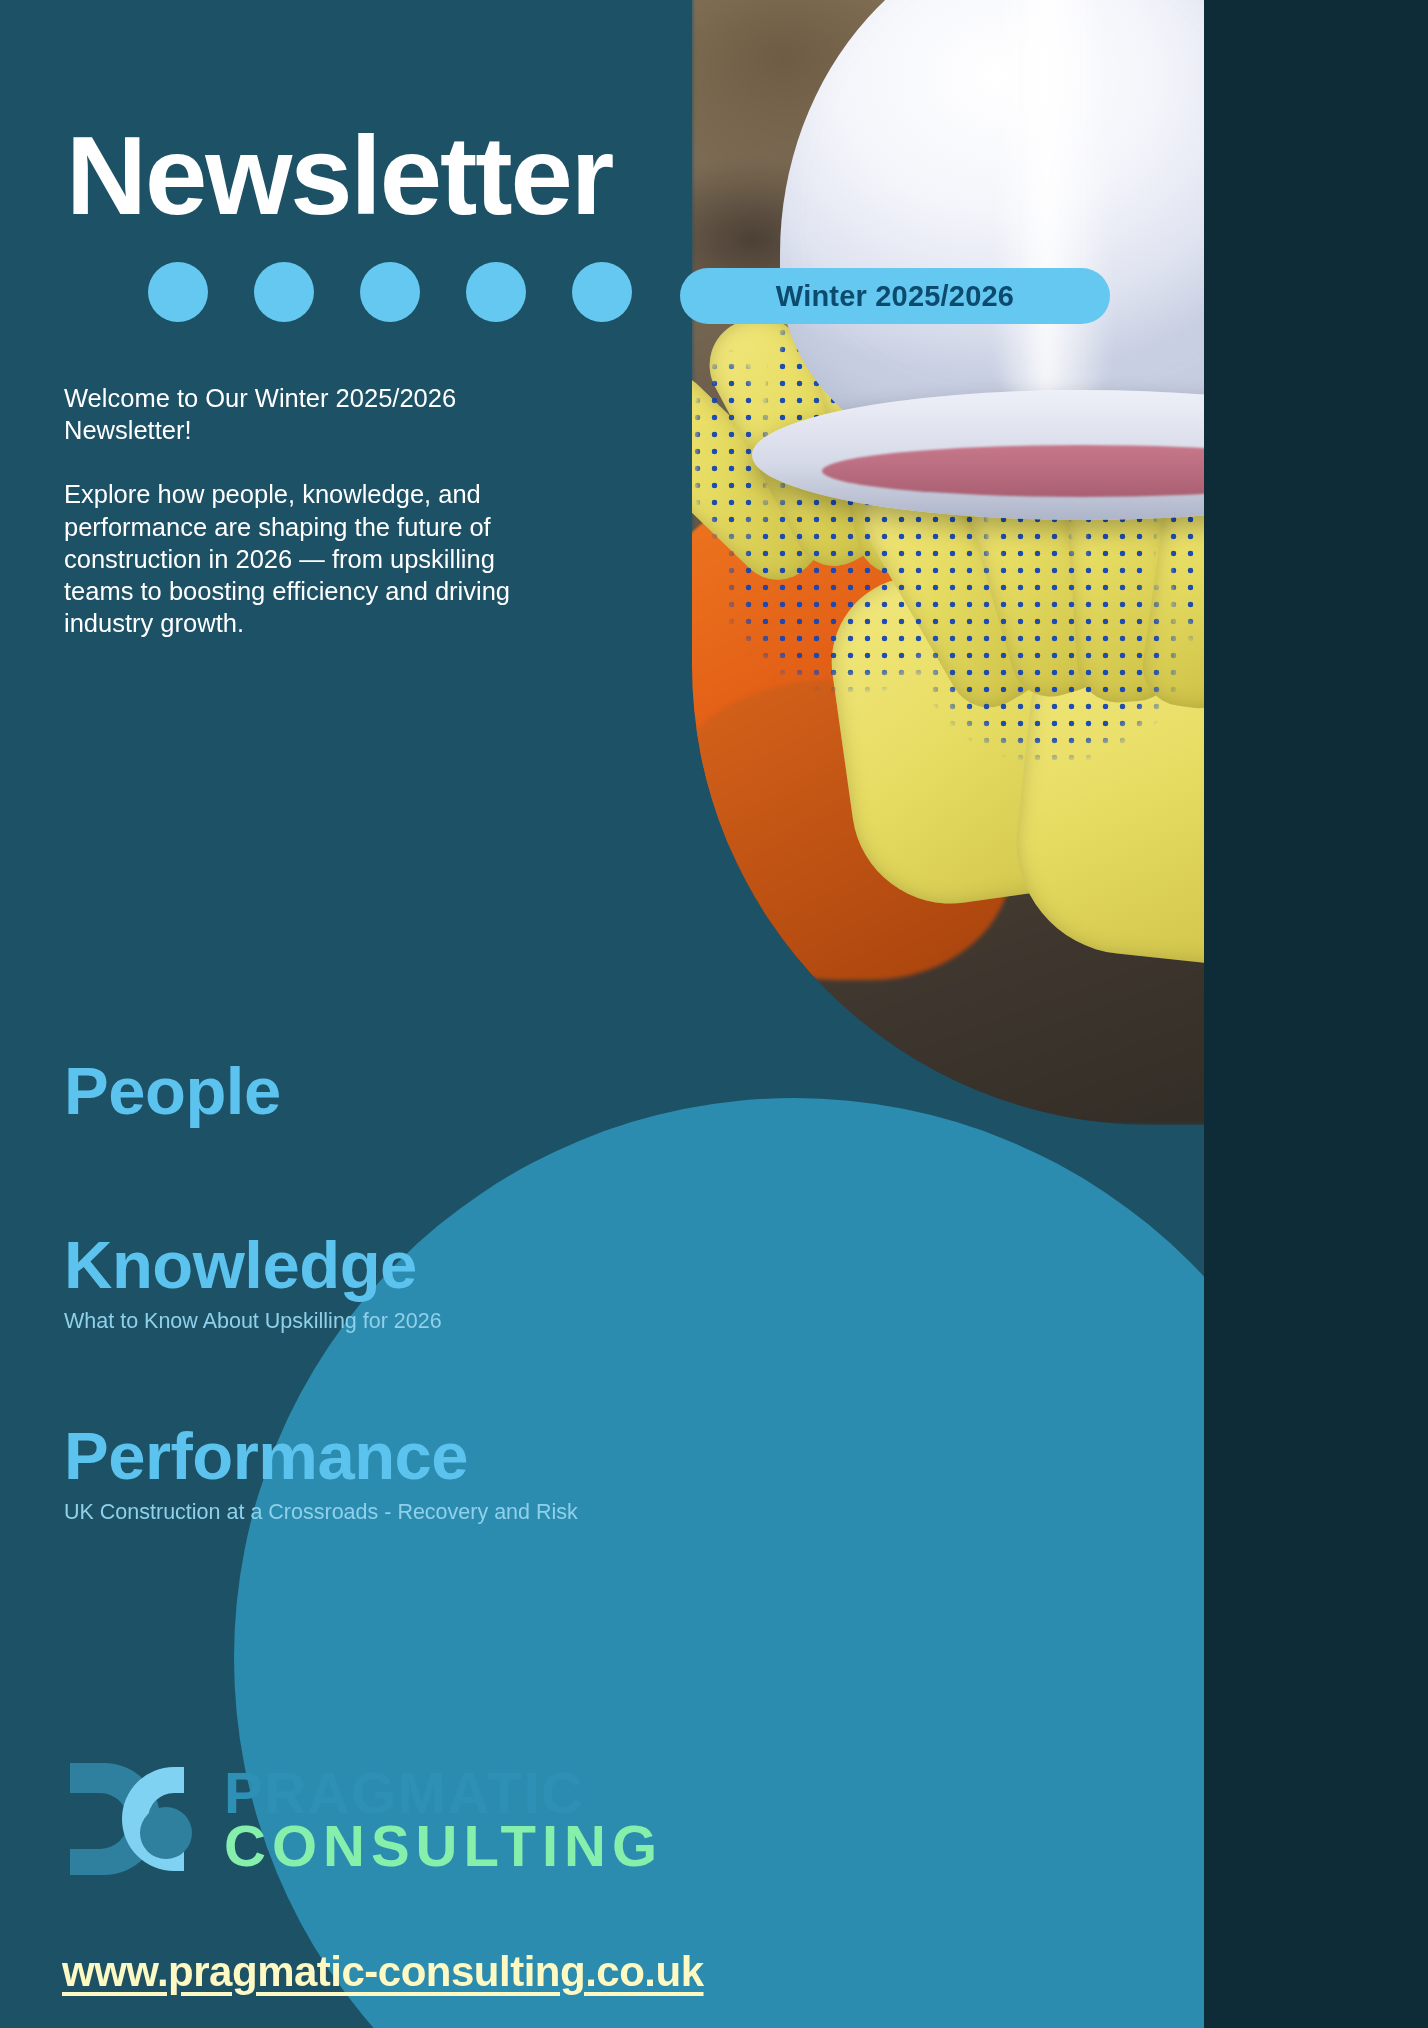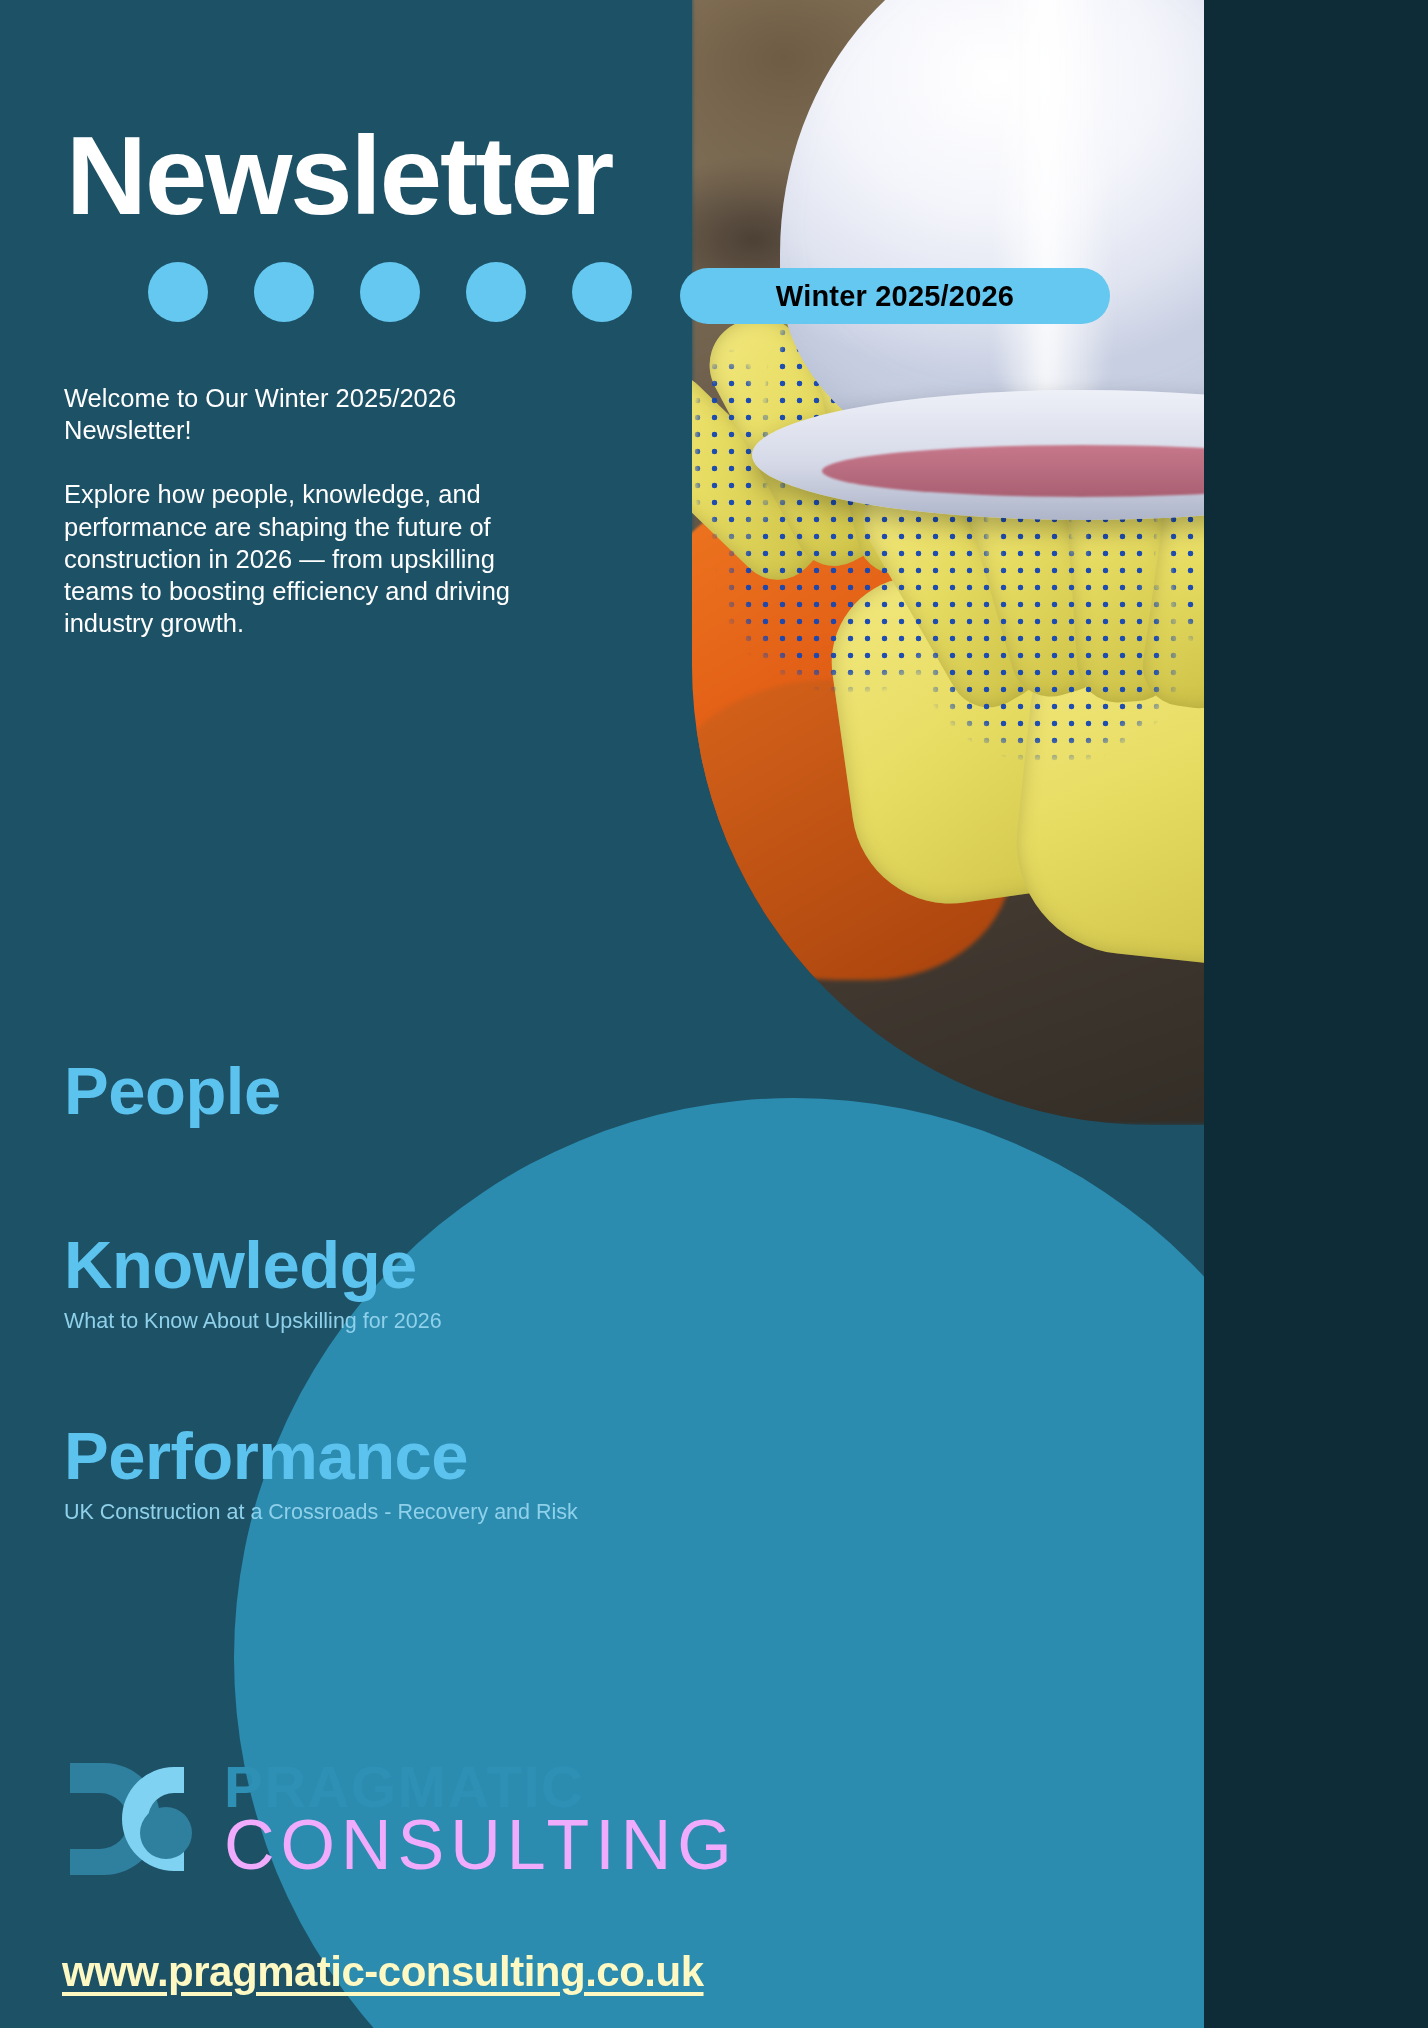--- a/index.html
+++ b/index.html
@@ -215,21 +215,21 @@
     border-radius:28px;
     background:#64c8f0;
     display:flex;
     align-items:center;
     justify-content:center;
     z-index:7;
   }
   .season-badge span {
     font-size:29px;
     font-weight:bold;
-    color:#000000;
+    color:#0c4a6e;
     letter-spacing:.2px;
   }
 
   .intro {
     position:absolute;
     left:64px; top:382px;
     width:470px;
     color:#ffffff;
     font-size:25.5px;
     line-height:1.26;
@@ -266,21 +266,21 @@
     display:flex;
     align-items:center;
     z-index:6;
   }
   .logo-mark { width:148px; height:148px; flex:none; }
   .logo-text { margin-left:14px; line-height:.92; }
   .logo-text .l1 {
     font-size:58px; font-weight:bold; color:#2f90b6; letter-spacing:1.5px;
   }
   .logo-text .l2 {
-    font-size:70px; font-weight:normal; color:#f0abfc; letter-spacing:6px;
+    font-size:58px; font-weight:bold; color:#86efac; letter-spacing:6px;
   }
 
   .site-url {
     position:absolute;
     left:62px; top:1948px;
     font-size:42px;
     font-weight:bold;
     color:#fef9c3;
     text-decoration:underline;
     text-underline-offset:6px;

